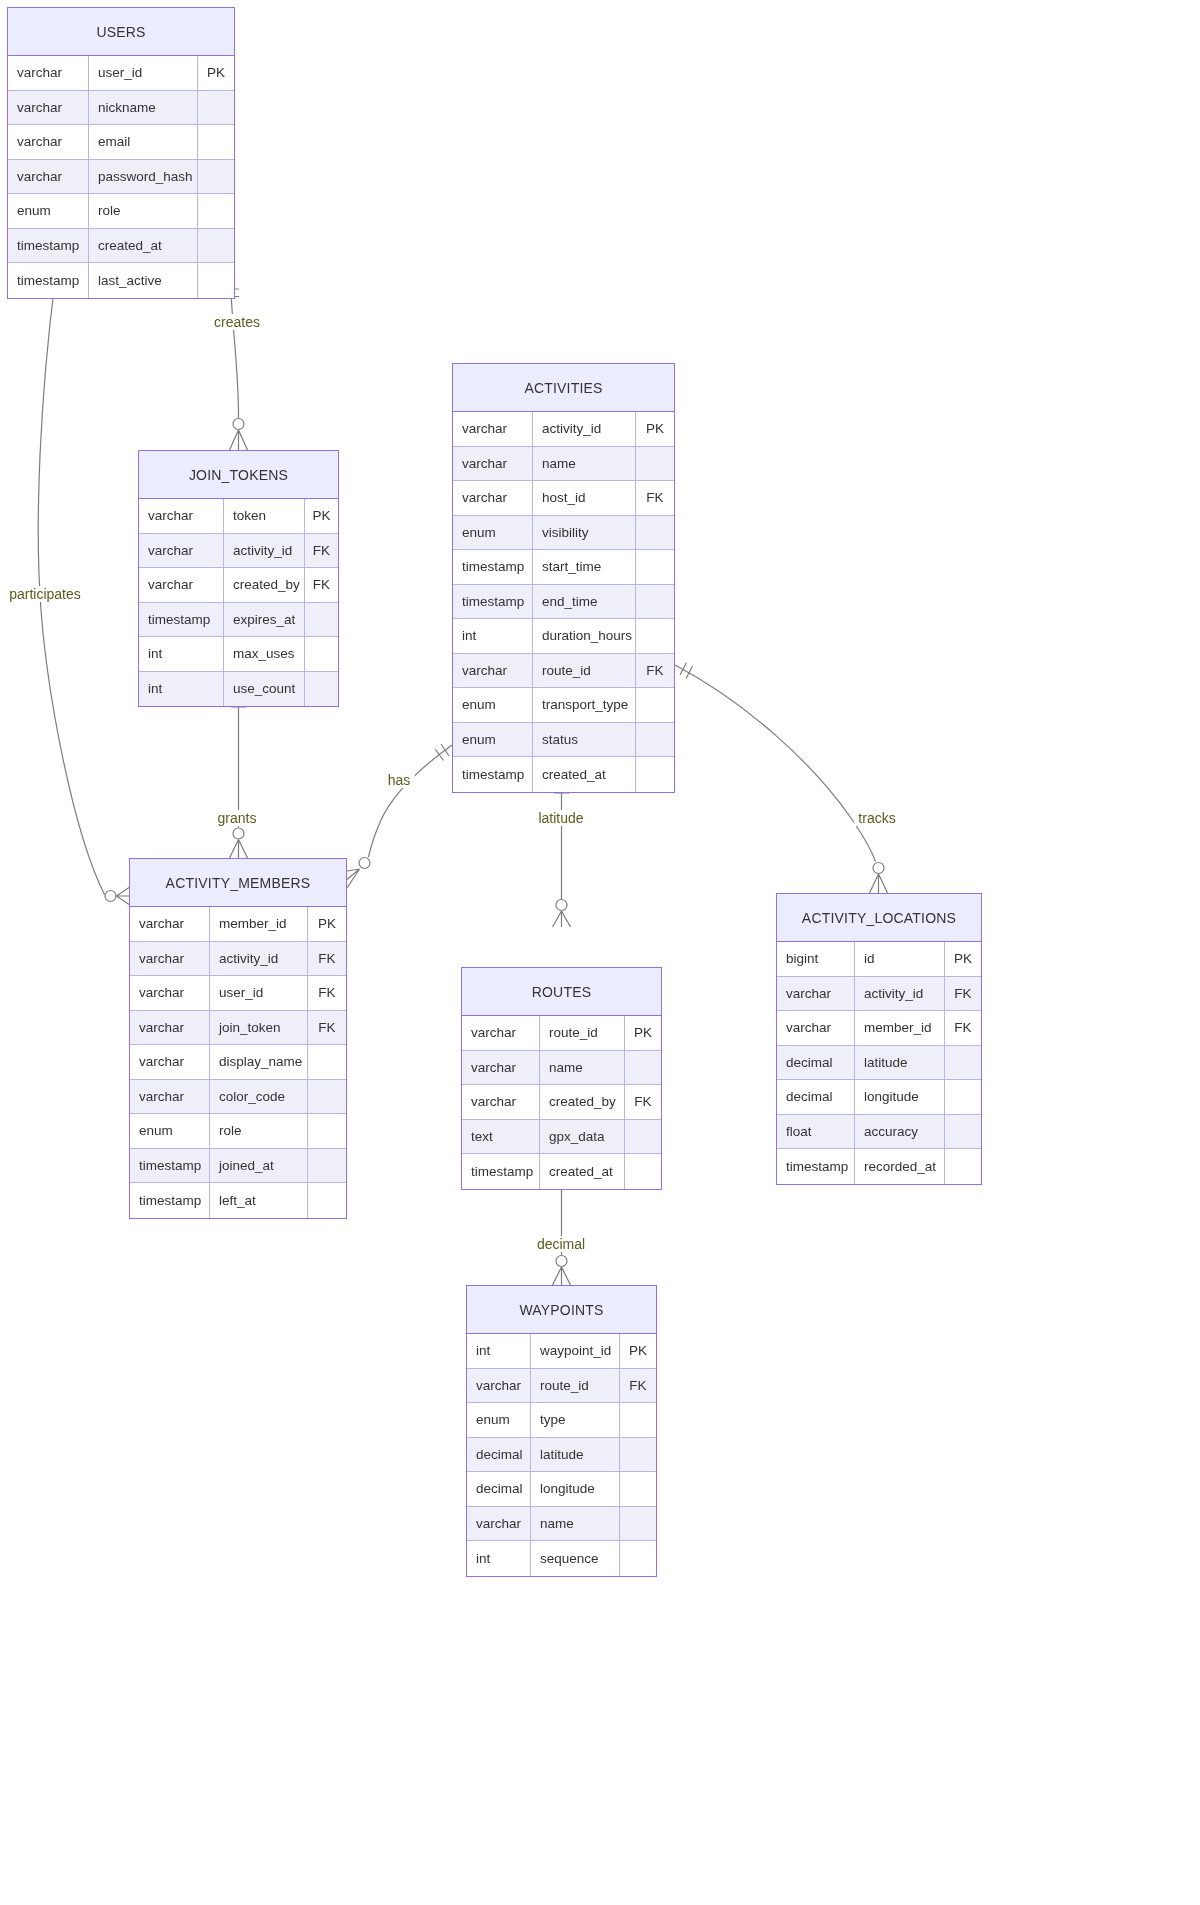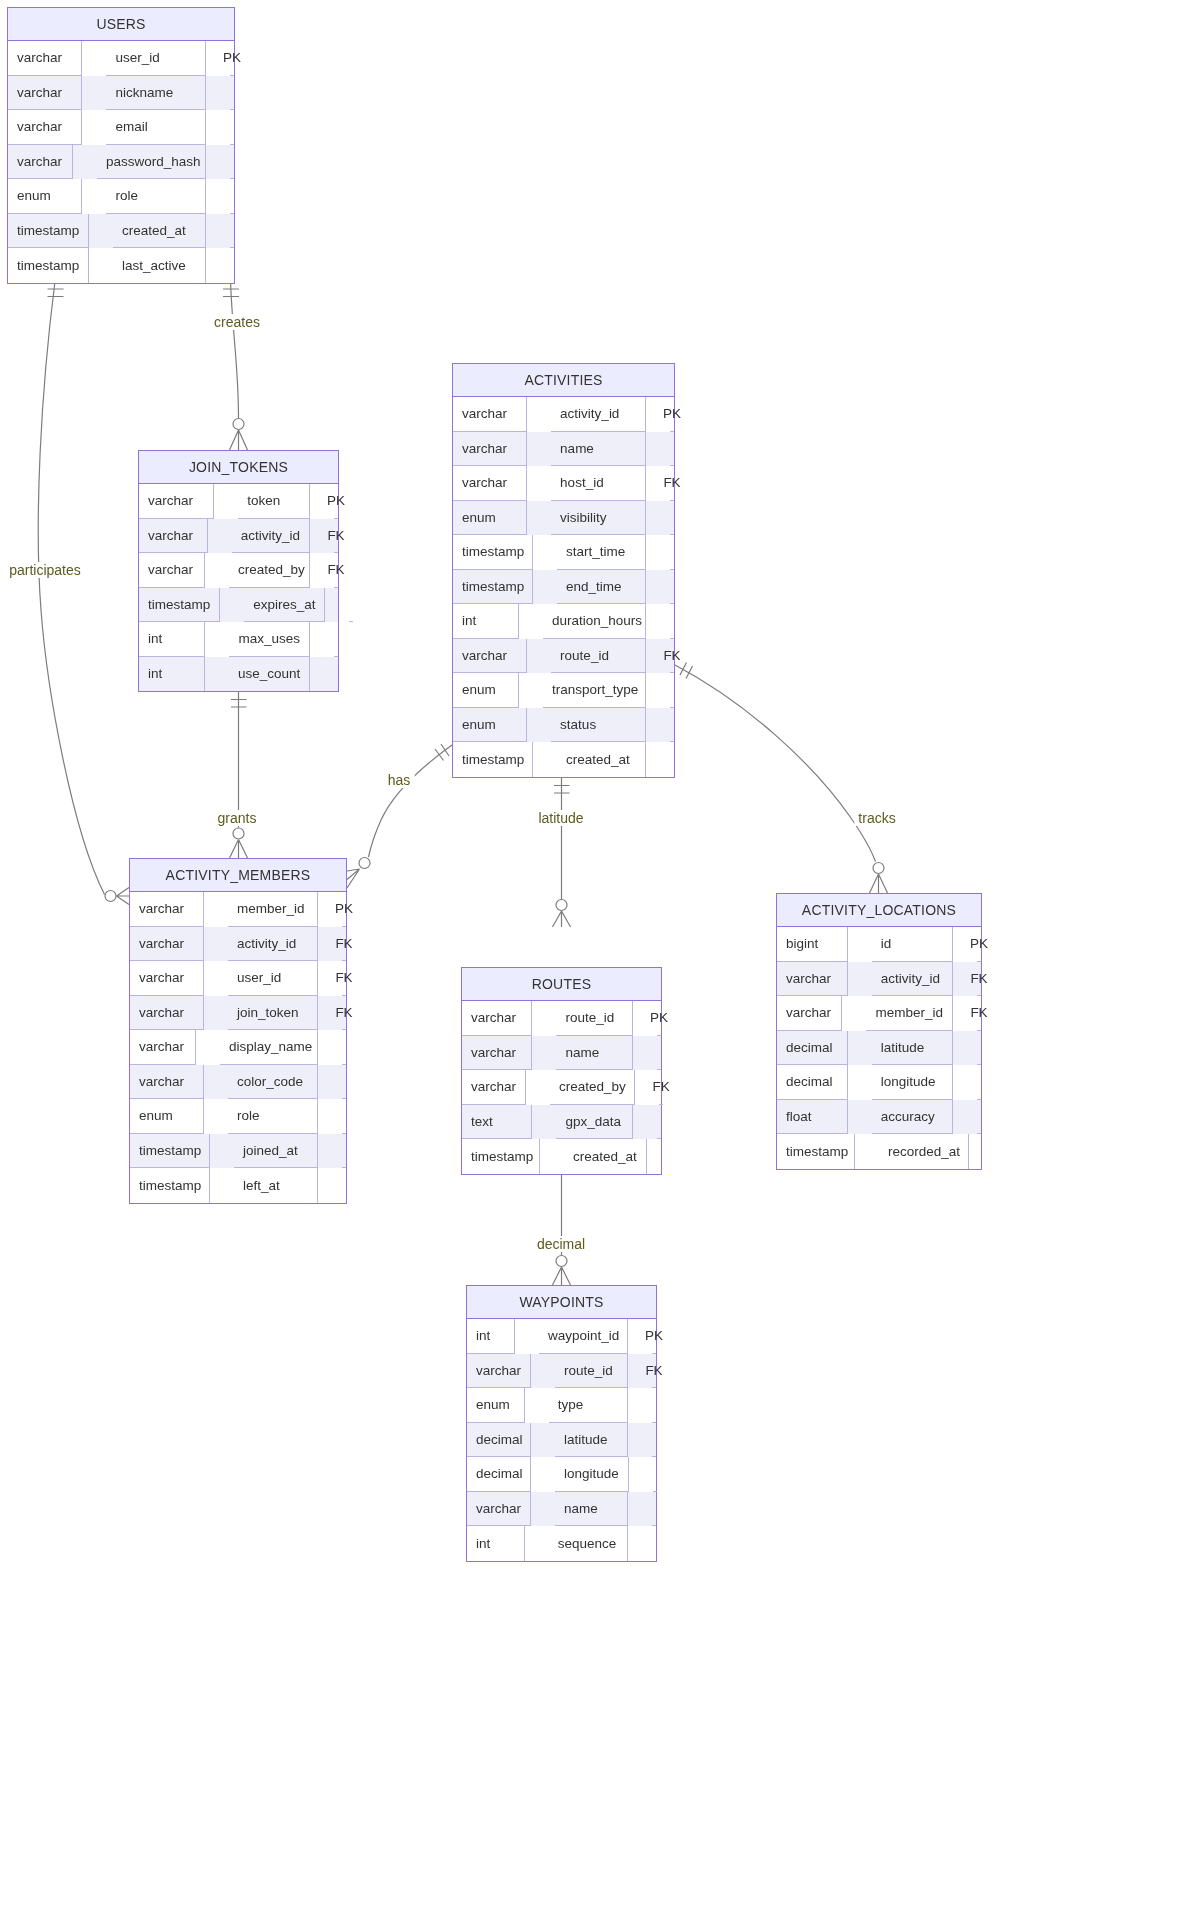--- a/index.html
+++ b/index.html
@@ -3,24 +3,24 @@
 <meta charset="utf-8">
 <style>
   * { margin:0; padding:0; box-sizing:border-box; }
   html,body { background:#ffffff; font-family:"Liberation Sans", sans-serif; }
   .canvas { position:relative; width:1200px; height:1905px; background:#ffffff; overflow:hidden; }
   .svg-layer { position:absolute; left:0; top:0; z-index:0; }
   .svg-layer path { stroke:#7c7c7c; stroke-width:1.2; fill:none; }
   .svg-layer circle { stroke:#7c7c7c; stroke-width:1.2; fill:#ffffff; }
 
   .entity { position:absolute; z-index:1; background:#ffffff; border:1px solid #9370DB; color:#333; }
-  .entity-header { height:33px; background:#ECECFF; border-bottom:1px solid #9370DB;
+  .entity-header { height:48px; background:#ECECFF; border-bottom:1px solid #9370DB;
     display:flex; align-items:center; justify-content:center; font-size:14px; letter-spacing:.2px; }
   .entity-body { display:block; }
-  .erow { display:flex; height:34.5px;gap:24px; }
+  .erow { display:flex; height:34.5px; }
   .entity-body .erow:nth-child(even) { background:#efeff9; }
   .cell { display:flex; align-items:center; padding:0 9px; font-size:13.5px; white-space:nowrap;
     border-right:1px solid #bcb3de; border-bottom:1px solid #bcb3de; }
   .c-type { width:var(--c1); }
   .c-attr { width:var(--c2); }
   .c-key  { flex:1; min-width:0; justify-content:center; padding:16px 2px; border-right:none; }
   .erow:last-child .cell { border-bottom:none; }
 
   .rel-label { position:absolute; z-index:2; transform:translate(-50%,-50%);
     background:#ffffff; padding:0 4px; font-size:14px; color:#5c5c1f; white-space:nowrap; }
@@ -371,20 +371,20 @@
         </div>
         <div class="erow">
           <div class="cell c-type">int</div>
           <div class="cell c-attr">sequence</div>
           <div class="cell c-key"></div>
         </div>
       </div>
   </div>
 
   <span class="rel-label" style="left:237px; top:322px;">creates</span>
-  <span class="rel-label" style="left:45px; top:570px;">participates</span>
+  <span class="rel-label" style="left:45px; top:594px;">participates</span>
   <span class="rel-label" style="left:237px; top:818px;">grants</span>
   <span class="rel-label" style="left:399px; top:780px;">has</span>
   <span class="rel-label" style="left:561px; top:818px;">latitude</span>
   <span class="rel-label" style="left:877px; top:818px;">tracks</span>
   <span class="rel-label" style="left:561px; top:1244px;">decimal</span>
 
 </div>
 
 </body></html>

